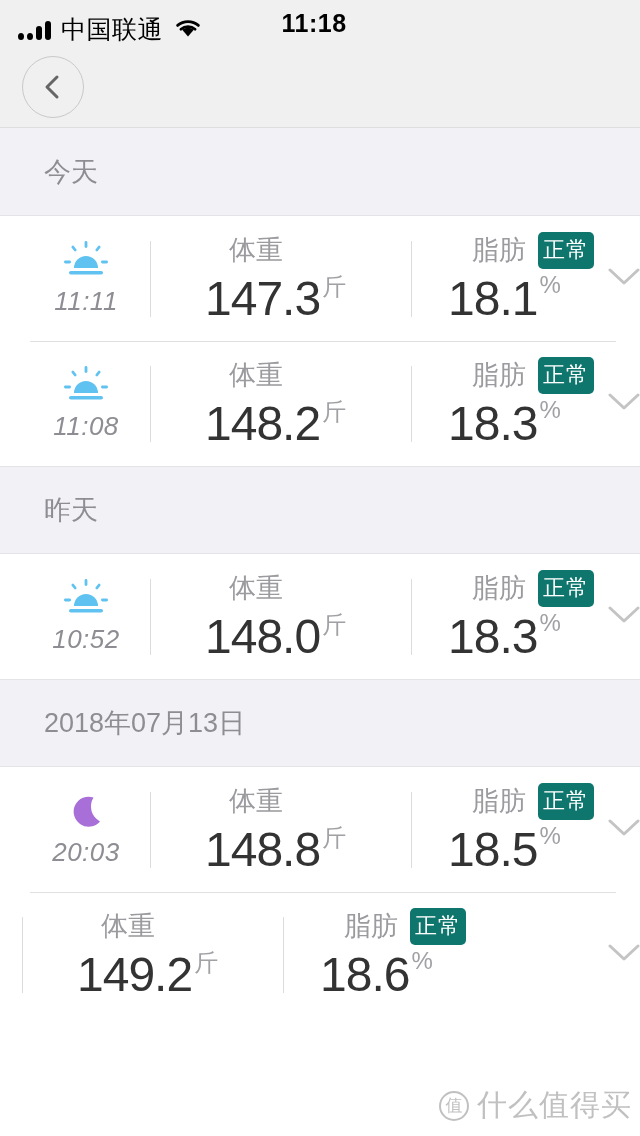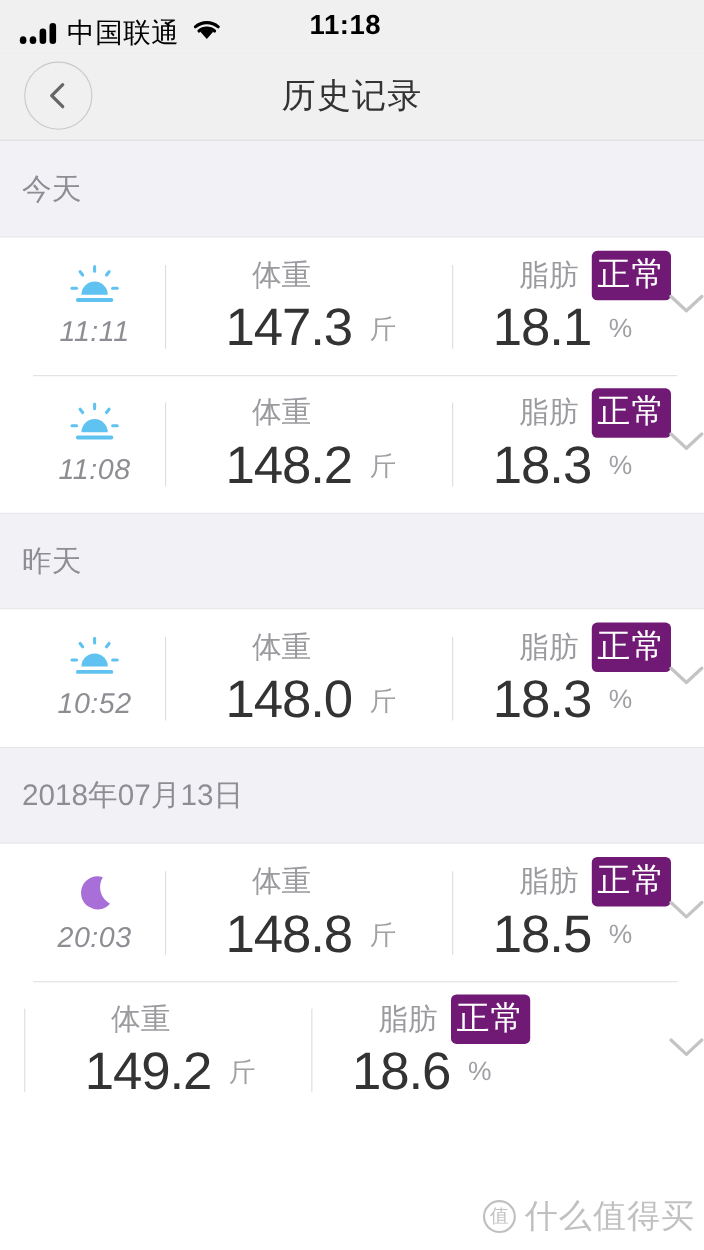--- a/index.html
+++ b/index.html
@@ -72,21 +72,21 @@
     width: 100%; text-align: center;
     font-size: 31px; color: #333; letter-spacing: 1px;
   }
 
   
   .list { background: #ffffff; }
   .section-header {
     height: 88px;
     background: #f2f2f6;
     display: flex; align-items: center;
-    padding-left: 20px;
+    padding-left: 44px;
     border-top: 1px solid #e3e3e8;
     border-bottom: 1px solid #e3e3e8;
     font-size: 27px; color: #8d8d93;
   }
   .section-header.first { border-top: none; }
 
   .row {
     position: relative;
     height: 125px;
     background: #fff;
@@ -115,27 +115,27 @@
     height: 100%;
     padding-left: 0;
   }
   .metric-weight { width: 260px; padding-left: 54px; }
   .metric-fat { width: 210px; padding-left: 36px; }
   .metric-head {
     display: flex; align-items: center; gap: 12px; height: 38px; margin-left: 24px;
   }
   .metric-label { font-size: 27px; color: #9a9a9f; }
   .badge {
-    background: #701a75; color: #fff;
-    font-size: 30px; line-height: 1;
+    background: #0f766e; color: #fff;
+    font-size: 22px; line-height: 1;
     padding: 7px 5px 8px; border-radius: 5px;
     letter-spacing: 1px;
   }
   .metric-value {
-    display: flex; align-items: center; gap: 16px;
+    display: flex; align-items: flex-start; gap: 2px;
     margin-top: 2px;
   }
   .metric-num { font-size: 48px; color: #333; letter-spacing: -1px; }
   .metric-unit { font-size: 24px; color: #a0a0a5; }
 
   .chevron {
     position: absolute; right: -4px; top: 50%; transform: translateY(-50%);
   }
 
   
@@ -177,21 +177,20 @@
       <span class="clock">11:18</span>
     </div>
   </div>
 
   <div class="navbar">
     <div class="back-btn">
       <svg width="26" height="30" viewBox="0 0 26 30">
         <path d="M17 5 L7 15 L17 25" stroke="#666" stroke-width="3" fill="none" stroke-linecap="round" stroke-linejoin="round"></path>
       </svg>
     </div>
-    <div class="nav-title">历史记录</div>
   </div>
 
   <div class="list" id="list">
       <div class="section-header first">今天</div>
       <div class="row">
         <div class="time-cell">
           <span class="daypart-icon">
             <svg width="46" height="40" viewBox="0 0 46 40">
               <path d="M11 27 a12 12 0 0 1 24 0 Z" fill="#5fc2f0"></path>
               <rect x="21.6" y="0" width="2.8" height="7" rx="1.4" fill="#5fc2f0"></rect>

